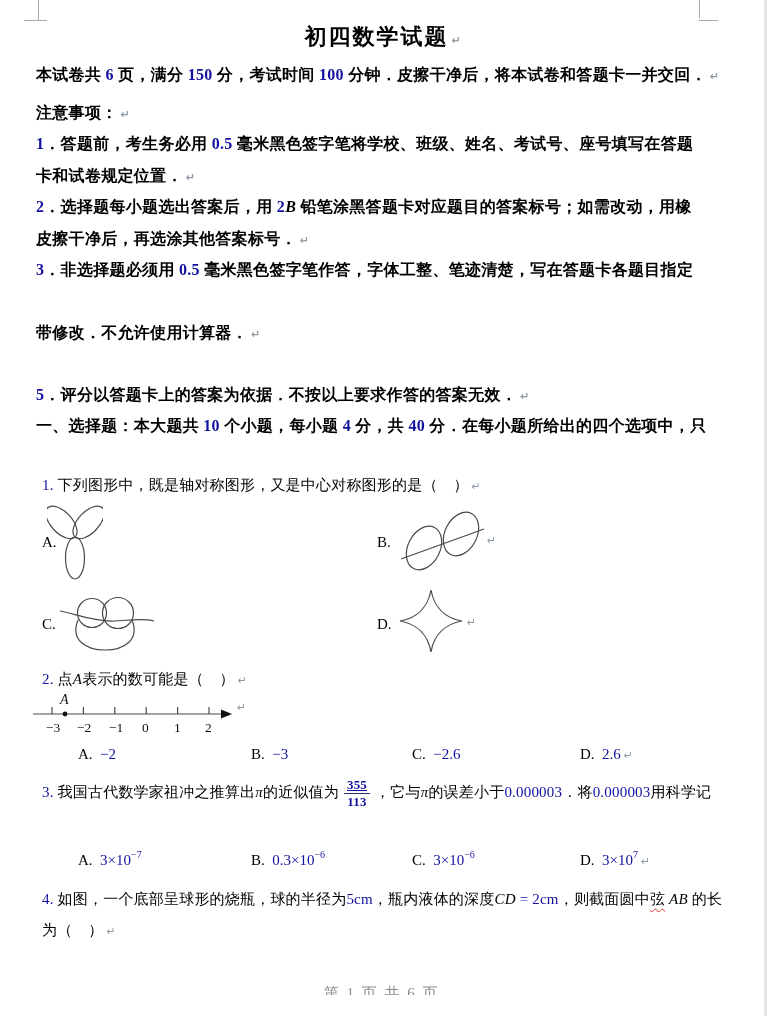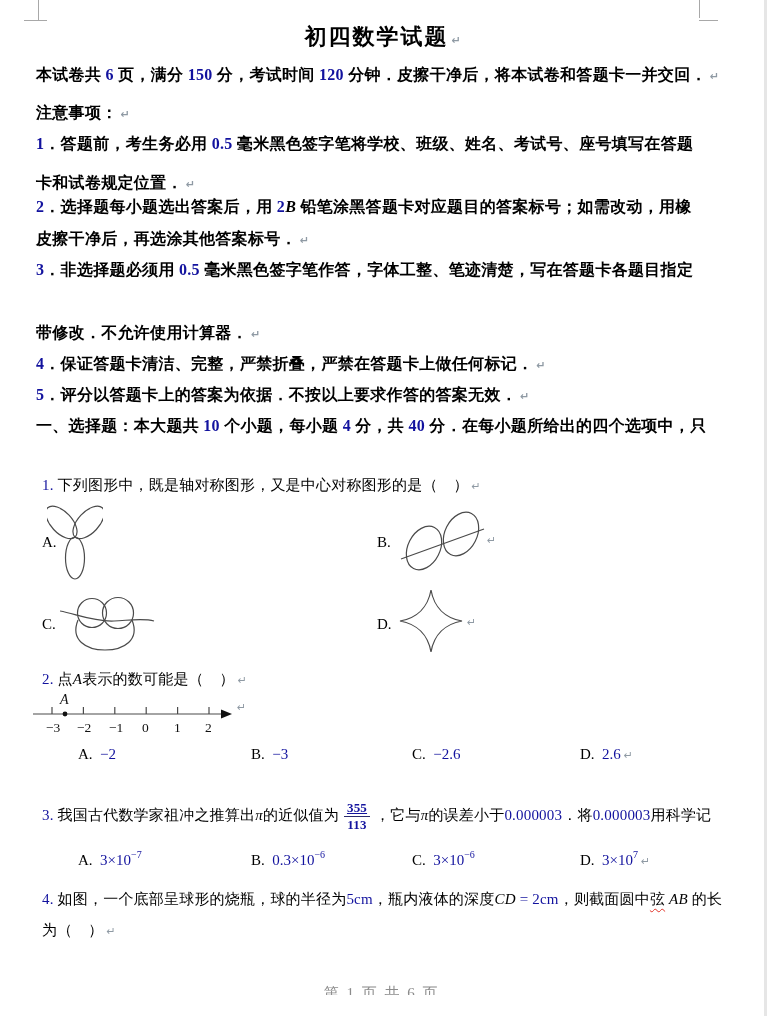--- a/index.html
+++ b/index.html
@@ -16,21 +16,21 @@
   }
   .edge-strip{position:absolute;top:0;right:0;width:3px;height:100%;background:#e6e6e6;}
   .crop{position:absolute;background:var(--crop-mark);}
   .title{
     position:absolute;left:0;right:0;top:22px;margin:0;text-align:center;
     font:600 22px "Liberation Serif","DejaVu Serif",serif;letter-spacing:2px;white-space:pre;
   }
   .ln{position:absolute;left:36px;white-space:pre;line-height:22px;}
   .b{font:700 16px "Liberation Serif","DejaVu Serif",serif;letter-spacing:.3px;}
   .q{left:42px;font:400 15px "Liberation Serif","DejaVu Serif",serif;letter-spacing:.2px;}
-  .tall{height:44px;line-height:44px;margin-top:23px;}
+  .tall{height:44px;line-height:44px;}
   .r-num{color:var(--number-accent);}
   .r-it{font-style:italic;}
   sup.r-sup{color:var(--number-accent);font-size:10px;position:relative;top:-1px;}
   .r-wavy{
     text-decoration-line:underline;text-decoration-style:wavy;
     text-decoration-color:var(--wavy-underline);text-decoration-thickness:1px;
     text-underline-offset:4px;
   }
   .r-ret{color:var(--ret-mark);font-size:11px;margin-left:3px;font-family:"DejaVu Sans",sans-serif;}
   .ret-abs{position:absolute;color:var(--ret-mark);font-size:11px;font-family:"DejaVu Sans",sans-serif;}
@@ -57,29 +57,28 @@
 
   <div class="edge-strip"></div>
 
   <div class="crop" style="left:38px;top:0;width:1px;height:20px;"></div>
   <div class="crop" style="left:24px;top:20px;width:23px;height:1px;"></div>
   <div class="crop" style="left:699px;top:0;width:1px;height:18px;"></div>
   <div class="crop" style="left:699px;top:20px;width:19px;height:1px;"></div>
 
   <h1 class="title"><span>初四数学试题</span><span class="r-ret">↵</span></h1>
 
-  <div class="ln b" style="top:65px"><span>本试卷共 </span><span class="r-num">6</span><span> 页，满分 </span><span class="r-num">150</span><span> 分，考试时间 </span><span class="r-num">120</span><span> 分钟．皮擦干净后，将本试卷和答题卡一并交回．</span><span class="r-ret">↵</span></div>
+  <div class="ln b" style="top:65px"><span>本试卷共 </span><span class="r-num">6</span><span> 页，满分 </span><span class="r-num">150</span><span> 分，考试时间 </span><span class="r-num">100</span><span> 分钟．皮擦干净后，将本试卷和答题卡一并交回．</span><span class="r-ret">↵</span></div>
   <div class="ln b" style="top:103px"><span>注意事项：</span><span class="r-ret">↵</span></div>
   <div class="ln b" style="top:134px"><span class="r-num">1</span><span>．答题前，考生务必用 </span><span class="r-num">0.5</span><span> 毫米黑色签字笔将学校、班级、姓名、考试号、座号填写在答题</span></div>
-  <div class="ln b" style="top:173px"><span>卡和试卷规定位置．</span><span class="r-ret">↵</span></div>
+  <div class="ln b" style="top:166px"><span>卡和试卷规定位置．</span><span class="r-ret">↵</span></div>
   <div class="ln b" style="top:197px"><span class="r-num">2</span><span>．选择题每小题选出答案后，用 </span><span class="r-num">2</span><span class="r-it">B</span><span> 铅笔涂黑答题卡对应题目的答案标号；如需改动，用橡</span></div>
   <div class="ln b" style="top:229px"><span>皮擦干净后，再选涂其他答案标号．</span><span class="r-ret">↵</span></div>
   <div class="ln b" style="top:260px"><span class="r-num">3</span><span>．非选择题必须用 </span><span class="r-num">0.5</span><span> 毫米黑色签字笔作答，字体工整、笔迹清楚，写在答题卡各题目指定</span></div>
   <div class="ln b" style="top:323px"><span>带修改．不允许使用计算器．</span><span class="r-ret">↵</span></div>
-  <div class="ln b" style="top:354px"><span class="r-num">4</span><span>．保证答题卡清洁、完整，严禁折叠，严禁在答题卡上做任何标记．</span><span class="r-ret">↵</span></div>
   <div class="ln b" style="top:385px"><span class="r-num">5</span><span>．评分以答题卡上的答案为依据．不按以上要求作答的答案无效．</span><span class="r-ret">↵</span></div>
   <div class="ln b" style="top:416px"><span>一、选择题：本大题共 </span><span class="r-num">10</span><span> 个小题，每小题 </span><span class="r-num">4</span><span> 分，共 </span><span class="r-num">40</span><span> 分．在每小题所给出的四个选项中，只</span></div>
 
   <div class="ln q" style="top:476px"><span class="r-num">1.</span><span> 下列图形中，既是轴对称图形，又是中心对称图形的是（    ）</span><span class="r-ret">↵</span></div>
 
   <span class="figlabel" style="left:42px;top:534px">A.</span>
   <span class="figlabel" style="left:377px;top:534px">B.</span>
   <span class="figlabel" style="left:42px;top:616px">C.</span>
   <span class="figlabel" style="left:377px;top:616px">D.</span>
 

